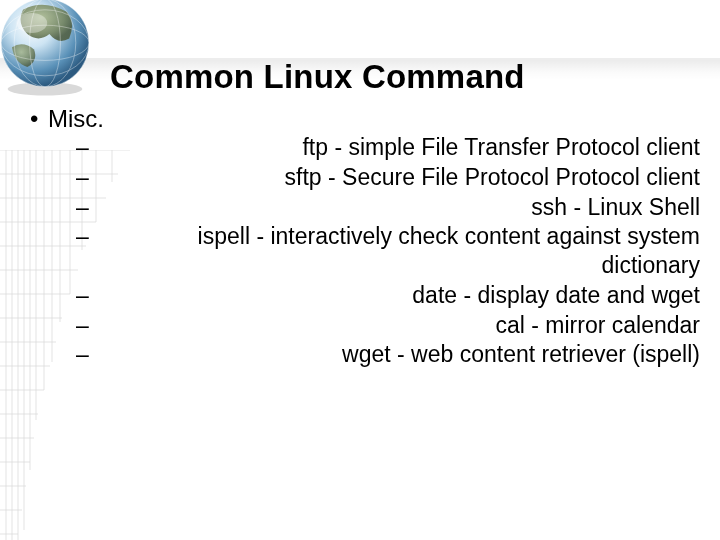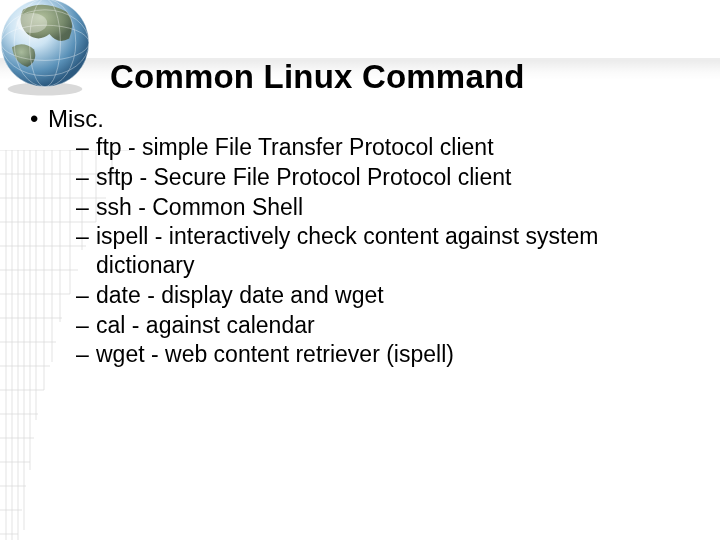--- a/index.html
+++ b/index.html
@@ -89,20 +89,21 @@
   .sub {
     display: flex;
     margin-bottom: 1px;
     flex-wrap: nowrap;
   }
   .dash {
     flex: 0 0 20px;
   }
   .subtext {
     flex: 1 1 auto;
+    text-align: right;
   }
 </style>
 </head>
 <body>
 <div class="slide">
 
   <svg class="bg-globe" viewBox="0 0 100 100">
     <defs>
       <radialGradient id="gSphere" cx="35%" cy="30%" r="70%">
         <stop offset="0%" stop-color="#ffffff"></stop>
@@ -177,33 +178,33 @@
       <div class="sub">
           <span class="dash">–</span>
           <span class="subtext">ftp - simple File Transfer Protocol client</span>
         </div>
       <div class="sub">
           <span class="dash">–</span>
           <span class="subtext">sftp - Secure File Protocol Protocol client</span>
         </div>
       <div class="sub">
           <span class="dash">–</span>
-          <span class="subtext">ssh - Common Shell</span>
+          <span class="subtext">ssh - Linux Shell</span>
         </div>
       <div class="sub">
           <span class="dash">–</span>
           <span class="subtext">ispell - interactively check content against system dictionary</span>
         </div>
       <div class="sub">
           <span class="dash">–</span>
           <span class="subtext">date - display date and wget</span>
         </div>
       <div class="sub">
           <span class="dash">–</span>
-          <span class="subtext">cal - against calendar</span>
+          <span class="subtext">cal - mirror calendar</span>
         </div>
       <div class="sub">
           <span class="dash">–</span>
           <span class="subtext">wget - web content retriever (ispell)</span>
         </div>
     </div>
   </div>
 
 </div>
 

